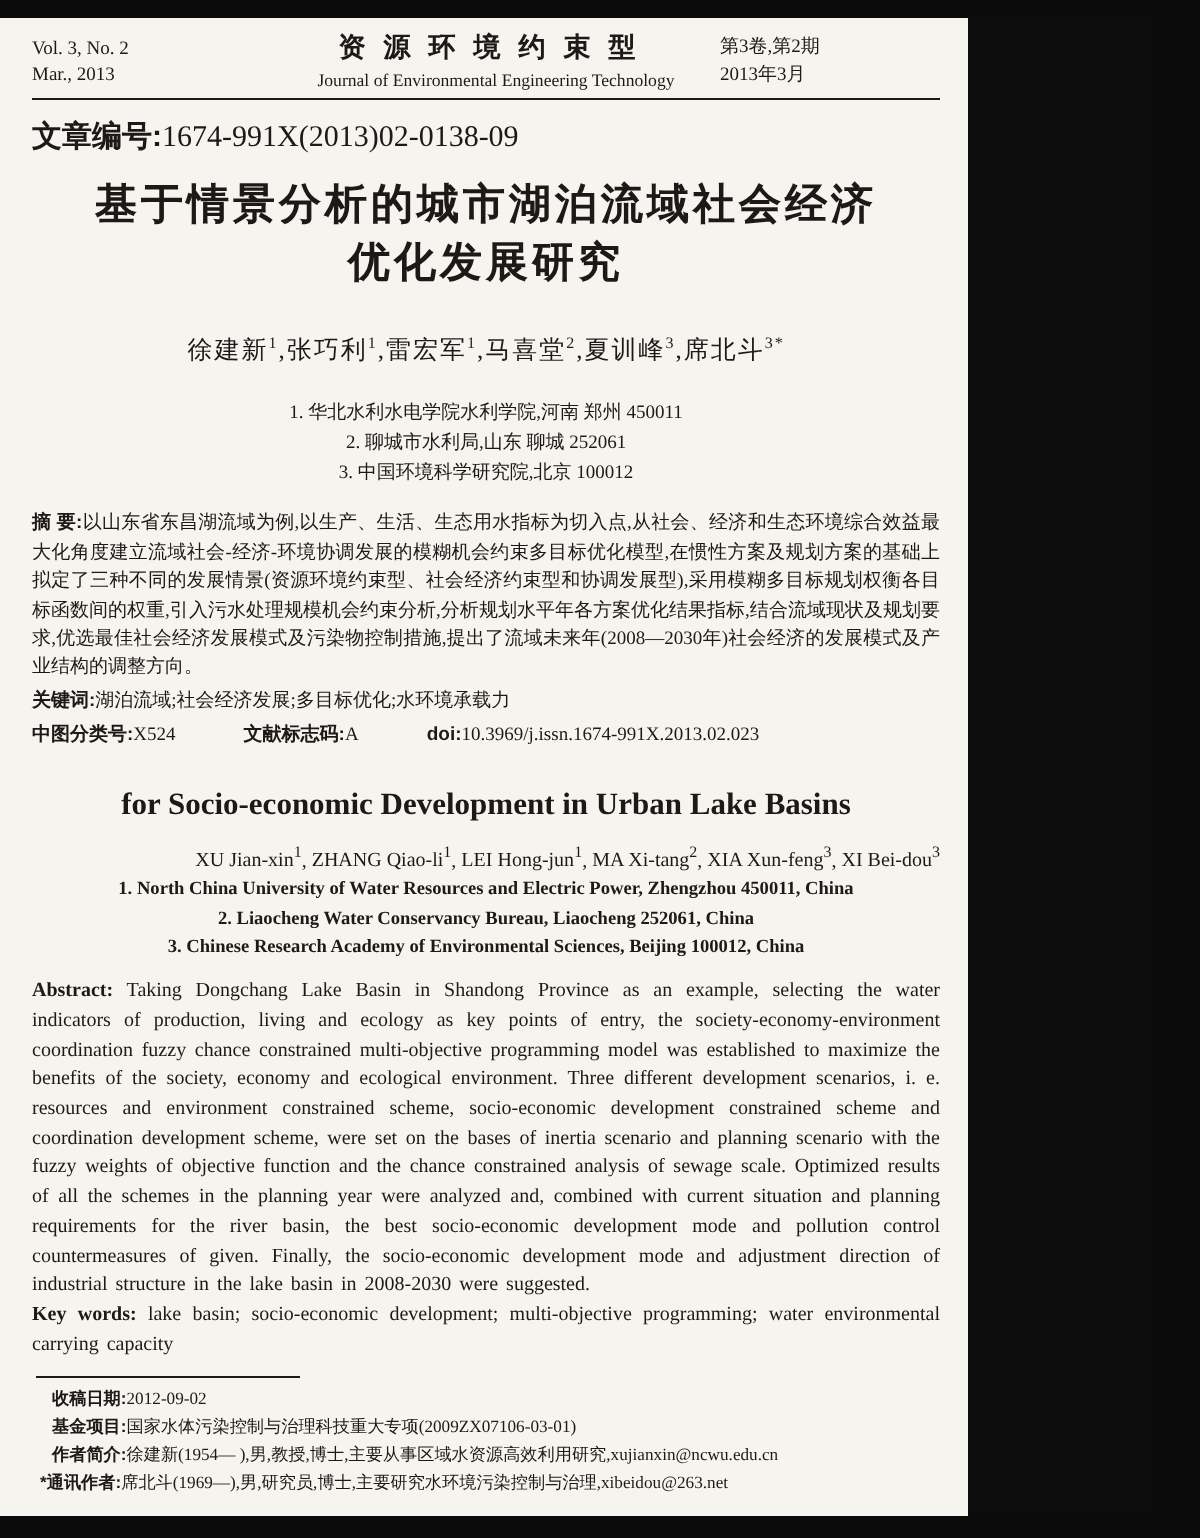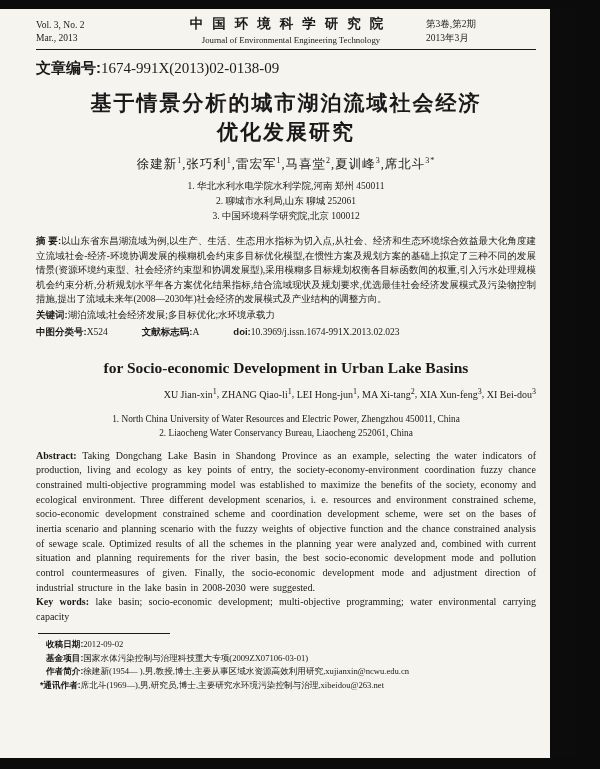--- a/index.html
+++ b/index.html
@@ -10,24 +10,24 @@
     font-family: "Liberation Serif", "DejaVu Serif", serif;
     color: #1c1a18;
   }
   .scan-edge { position: absolute; background: #0b0b0b; z-index: 3; }
   .edge-top    { left: 0; top: 0; width: 600px; height: 9px; }
   .edge-right  { right: 0; top: 0; width: 24px; height: 769px; }
   .edge-bottom { left: 0; bottom: 0; width: 600px; height: 11px; }
 
   .page {
     position: absolute; left: 0; top: 9px;
-    width: 550px; height: 749px;
+    width: 484px; height: 749px;
     background: #f5f4ee;
     box-sizing: border-box;
-    padding: 6px 14px 0 36px;
+    padding: 6px 14px 0 16px;
     z-index: 1;
   }
 
   
   .jheader {
     display: flex; justify-content: space-between; align-items: flex-end;
     border-bottom: 1.5px solid #1c1a18;
     padding-bottom: 4px;
   }
   .jh-left { font-size: 9.5px; line-height: 1.35; text-align: left; width: 120px; }
@@ -47,45 +47,45 @@
     margin-top: 11px;
     text-align: center;
     font-family: "Liberation Sans", "DejaVu Sans", sans-serif;
     font-weight: bold;
     font-size: 21px;
     line-height: 1.38;
     letter-spacing: 2px;
   }
 
   .cn-authors {
-    margin-top: 9px; text-align: center;
+    margin-top: 20px; text-align: center;
     font-size: 12.5px; letter-spacing: 1px;
   }
   .cn-authors sup, .en-authors sup { font-size: 8px; }
 
-  .cn-affils { margin-top: 6px; text-align: center; font-size: 9.5px; line-height: 1.55; }
+  .cn-affils { margin-top: 16px; text-align: center; font-size: 9.5px; line-height: 1.55; }
 
   .cn-abs {
     margin-top: 11px; font-size: 9.5px; line-height: 1.52;
     text-align: justify;
   }
   .cn-abs b, .cn-kw b, .cn-clc b {
     font-family: "Liberation Sans", sans-serif; font-weight: bold;
   }
   .cn-kw { margin-top: 2px; font-size: 9.5px; line-height: 1.5; text-align: left; }
   .cn-clc { margin-top: 3px; font-size: 9.5px; }
   .cn-clc .gap { display: inline-block; width: 34px; }
 
   
   .en-title {
     margin-top: 18px; text-align: center;
     font-weight: bold; font-size: 15.5px; line-height: 1.4;
   }
   .en-authors { margin-top: 8px; text-align: right; font-size: 10px; }
-  .en-affils { margin-top: 12px; text-align: center; font-size: 9.3px; line-height: 1.55; }
+  .en-affils { margin-top: 2px; text-align: center; font-size: 9.3px; line-height: 1.55; font-weight: bold; }
 
   .en-abs {
     margin-top: 8px; font-size: 10px; line-height: 1.47;
     text-align: justify; word-spacing: 1.5px;
   }
   .en-abs b, .en-kw b { font-weight: bold; }
   .en-kw { font-size: 10px; line-height: 1.47; text-align: justify; word-spacing: 1.5px; }
 
   
   .foot-rule {
@@ -105,21 +105,21 @@
 <div class="scan-edge edge-bottom"></div>
 
 <div class="page">
 
   <div class="jheader">
     <div class="jh-left">
       <div>Vol. 3, No. 2</div>
       <div>Mar., 2013</div>
     </div>
     <div class="jh-center">
-      <div class="cn">中国环境科学研究院</div>
+      <div class="cn">资源环境约束型</div>
       <div class="en">Journal of Environmental Engineering Technology</div>
     </div>
     <div class="jh-right">
       <div>第3卷,第2期</div>
       <div>2013年3月</div>
     </div>
   </div>
 
   <div class="article-no">
     <b>文章编号:</b><span>1674-991X(2013)02-0138-09</span>
@@ -156,20 +156,21 @@
     <div>for Socio-economic Development in Urban Lake Basins</div>
   </div>
 
   <div class="en-authors">
     <span><span>XU Jian-xin</span><sup>1</sup></span><span>, </span><span><span>ZHANG Qiao-li</span><sup>1</sup></span><span>, </span><span><span>LEI Hong-jun</span><sup>1</sup></span><span>, </span><span><span>MA Xi-tang</span><sup>2</sup></span><span>, </span><span><span>XIA Xun-feng</span><sup>3</sup></span><span>, </span><span><span>XI Bei-dou</span><sup>3</sup></span>
   </div>
 
   <div class="en-affils">
     <div>1. North China University of Water Resources and Electric Power, Zhengzhou 450011, China</div>
     <div>2. Liaocheng Water Conservancy Bureau, Liaocheng 252061, China</div>
+    <div>3. Chinese Research Academy of Environmental Sciences, Beijing 100012, China</div>
   </div>
 
   <div class="en-abs">
     <b>Abstract:</b> <span>Taking Dongchang Lake Basin in Shandong Province as an example, selecting the water indicators of production, living and ecology as key points of entry, the society-economy-environment coordination fuzzy chance constrained multi-objective programming model was established to maximize the benefits of the society, economy and ecological environment. Three different development scenarios, i. e. resources and environment constrained scheme, socio-economic development constrained scheme and coordination development scheme, were set on the bases of inertia scenario and planning scenario with the fuzzy weights of objective function and the chance constrained analysis of sewage scale. Optimized results of all the schemes in the planning year were analyzed and, combined with current situation and planning requirements for the river basin, the best socio-economic development mode and pollution control countermeasures of given. Finally, the socio-economic development mode and adjustment direction of industrial structure in the lake basin in 2008-2030 were suggested.</span>
   </div>
 
   <div class="en-kw">
     <b>Key words:</b> <span>lake basin; socio-economic development; multi-objective programming; water environmental carrying capacity</span>
   </div>
 

